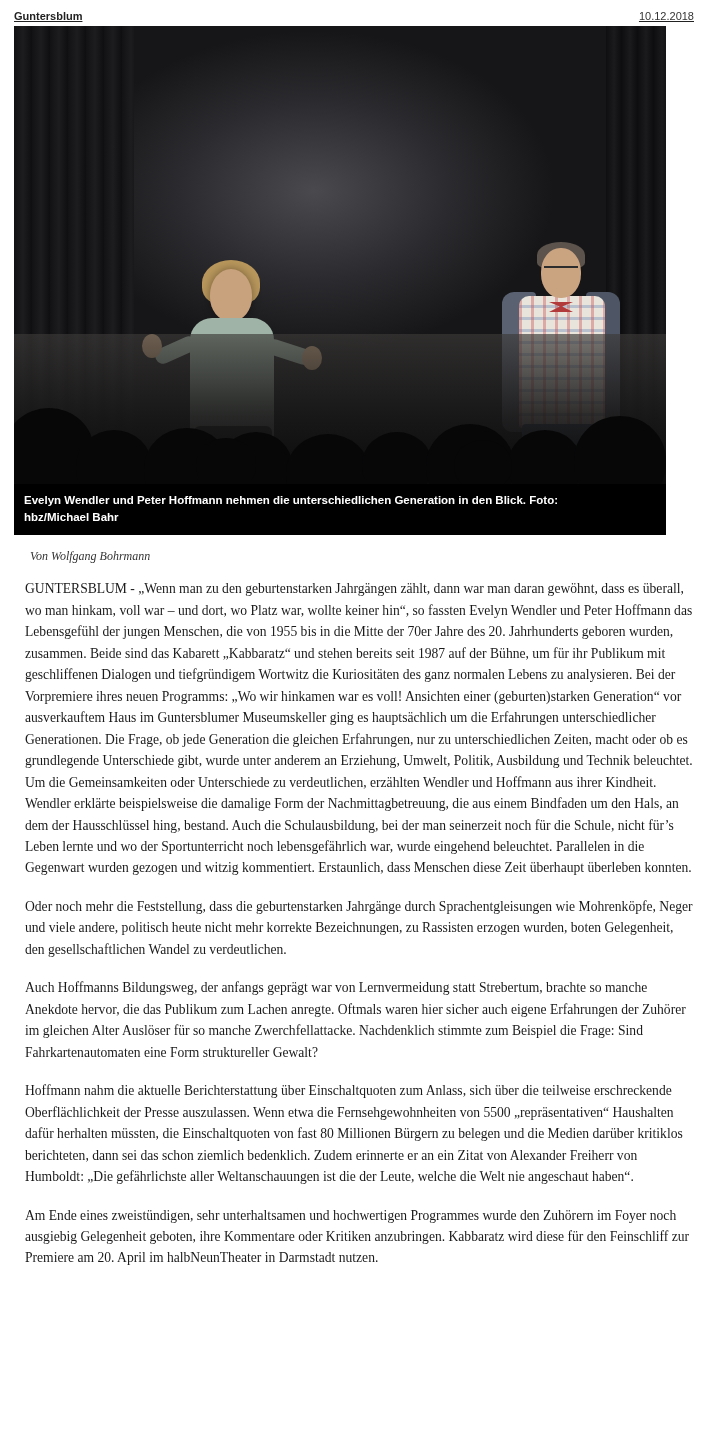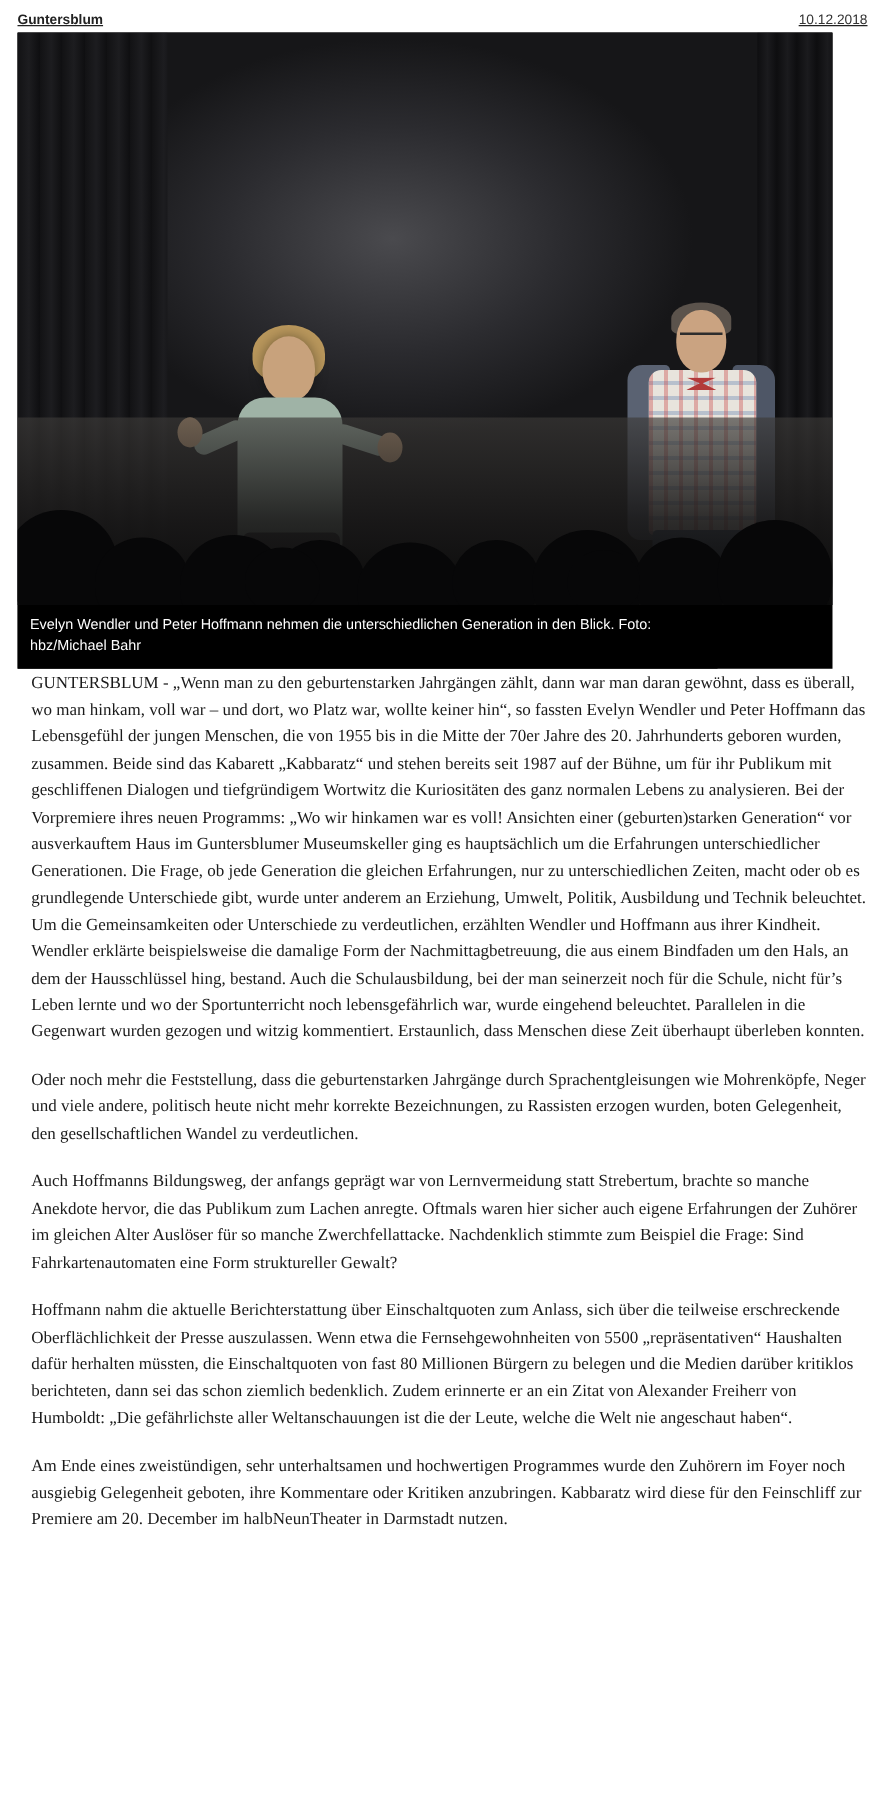--- a/index.html
+++ b/index.html
@@ -214,21 +214,21 @@
     position: absolute;
     bottom: -10px;
     border-radius: 50% 50% 44% 44%;
     background: #070708;
   }
   .cap {
     background: #000;
     color: #ffffff;
     font-family: "Liberation Sans", sans-serif;
     font-size: 11.5px;
-    font-weight: normal;
+    font-weight: bold;
     line-height: 1.45;
     padding: 8px 10px 10px 10px;
     width: 560px;
     box-sizing: border-box;
   }
   .byline {
     font-family: "Liberation Serif", serif;
     font-style: italic;
     font-size: 12px;
     color: #333;
@@ -290,22 +290,23 @@
       <div class="aud" style="left:348px;width:70px;height:64px;bottom:-12px;"></div>
       <div class="aud" style="left:412px;width:88px;height:82px;bottom:-22px;"></div>
       <div class="aud" style="left:494px;width:74px;height:68px;bottom:-14px;"></div>
       <div class="aud" style="left:560px;width:92px;height:88px;bottom:-20px;"></div>
       <div class="aud" style="left:182px;width:60px;height:52px;bottom:-6px;"></div>
       <div class="aud" style="left:440px;width:58px;height:50px;bottom:-6px;"></div>
     </div>
     <figcaption class="cap">Evelyn Wendler und Peter Hoffmann nehmen die unterschiedlichen Generation in den Blick. Foto: hbz/Michael Bahr</figcaption>
   </figure>
 
+  <div class="byline">Von Wolfgang Bohrmann</div>
 
   <div class="body">
     <p>GUNTERSBLUM - „Wenn man zu den geburtenstarken Jahrgängen zählt, dann war man daran gewöhnt, dass es überall, wo man hinkam, voll war – und dort, wo Platz war, wollte keiner hin“, so fassten Evelyn Wendler und Peter Hoffmann das Lebensgefühl der jungen Menschen, die von 1955 bis in die Mitte der 70er Jahre des 20. Jahrhunderts geboren wurden, zusammen. Beide sind das Kabarett „Kabbaratz“ und stehen bereits seit 1987 auf der Bühne, um für ihr Publikum mit geschliffenen Dialogen und tiefgründigem Wortwitz die Kuriositäten des ganz normalen Lebens zu analysieren. Bei der Vorpremiere ihres neuen Programms: „Wo wir hinkamen war es voll! Ansichten einer (geburten)starken Generation“ vor ausverkauftem Haus im Guntersblumer Museumskeller ging es hauptsächlich um die Erfahrungen unterschiedlicher Generationen. Die Frage, ob jede Generation die gleichen Erfahrungen, nur zu unterschiedlichen Zeiten, macht oder ob es grundlegende Unterschiede gibt, wurde unter anderem an Erziehung, Umwelt, Politik, Ausbildung und Technik beleuchtet. Um die Gemeinsamkeiten oder Unterschiede zu verdeutlichen, erzählten Wendler und Hoffmann aus ihrer Kindheit. Wendler erklärte beispielsweise die damalige Form der Nachmittagbetreuung, die aus einem Bindfaden um den Hals, an dem der Hausschlüssel hing, bestand. Auch die Schulausbildung, bei der man seinerzeit noch für die Schule, nicht für’s Leben lernte und wo der Sportunterricht noch lebensgefährlich war, wurde eingehend beleuchtet. Parallelen in die Gegenwart wurden gezogen und witzig kommentiert. Erstaunlich, dass Menschen diese Zeit überhaupt überleben konnten.</p>
     <p>Oder noch mehr die Feststellung, dass die geburtenstarken Jahrgänge durch Sprachentgleisungen wie Mohrenköpfe, Neger und viele andere, politisch heute nicht mehr korrekte Bezeichnungen, zu Rassisten erzogen wurden, boten Gelegenheit, den gesellschaftlichen Wandel zu verdeutlichen.</p>
     <p>Auch Hoffmanns Bildungsweg, der anfangs geprägt war von Lernvermeidung statt Strebertum, brachte so manche Anekdote hervor, die das Publikum zum Lachen anregte. Oftmals waren hier sicher auch eigene Erfahrungen der Zuhörer im gleichen Alter Auslöser für so manche Zwerchfellattacke. Nachdenklich stimmte zum Beispiel die Frage: Sind Fahrkartenautomaten eine Form struktureller Gewalt?</p>
     <p>Hoffmann nahm die aktuelle Berichterstattung über Einschaltquoten zum Anlass, sich über die teilweise erschreckende Oberflächlichkeit der Presse auszulassen. Wenn etwa die Fernsehgewohnheiten von 5500 „repräsentativen“ Haushalten dafür herhalten müssten, die Einschaltquoten von fast 80 Millionen Bürgern zu belegen und die Medien darüber kritiklos berichteten, dann sei das schon ziemlich bedenklich. Zudem erinnerte er an ein Zitat von Alexander Freiherr von Humboldt: „Die gefährlichste aller Weltanschauungen ist die der Leute, welche die Welt nie angeschaut haben“.</p>
-    <p>Am Ende eines zweistündigen, sehr unterhaltsamen und hochwertigen Programmes wurde den Zuhörern im Foyer noch ausgiebig Gelegenheit geboten, ihre Kommentare oder Kritiken anzubringen. Kabbaratz wird diese für den Feinschliff zur Premiere am 20. December im halbNeunTheater in Darmstadt nutzen.</p>
+    <p>Am Ende eines zweistündigen, sehr unterhaltsamen und hochwertigen Programmes wurde den Zuhörern im Foyer noch ausgiebig Gelegenheit geboten, ihre Kommentare oder Kritiken anzubringen. Kabbaratz wird diese für den Feinschliff zur Premiere am 20. April im halbNeunTheater in Darmstadt nutzen.</p>
   </div>
 
 </div>
 
 </body></html>

